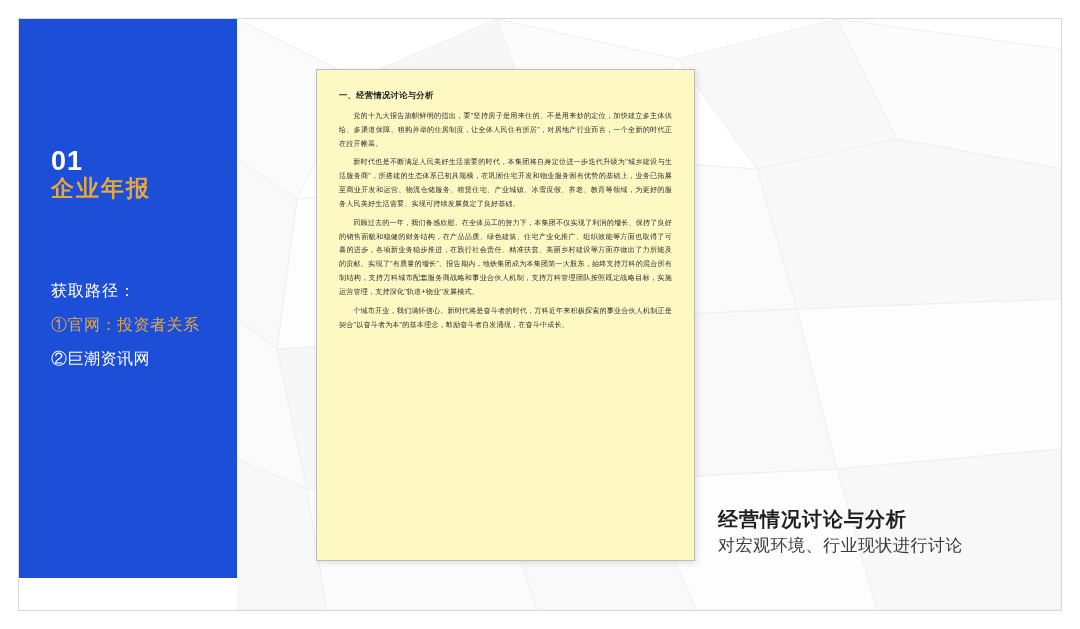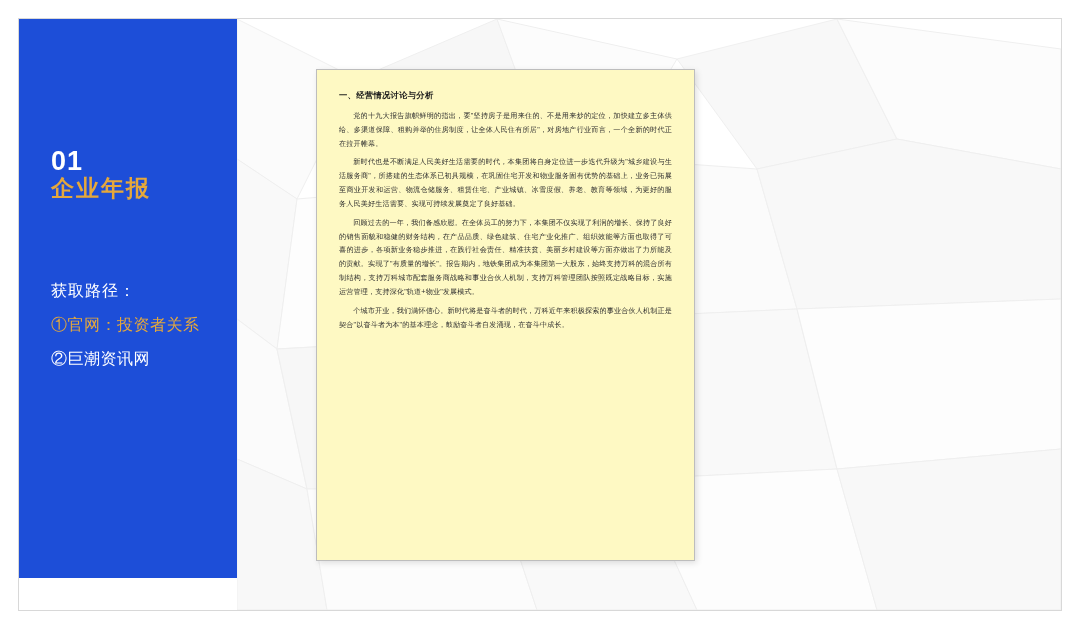--- a/index.html
+++ b/index.html
@@ -195,13 +195,17 @@
   </div>
 
   <div class="doc-page">
     <div class="doc-heading">一、经营情况讨论与分析</div>
     <p class="doc-para">党的十九大报告旗帜鲜明的指出，要"坚持房子是用来住的、不是用来炒的定位，加快建立多主体供给、多渠道保障、租购并举的住房制度，让全体人民住有所居"，对房地产行业而言，一个全新的时代正在拉开帷幕。</p>
     <p class="doc-para">新时代也是不断满足人民美好生活需要的时代，本集团将自身定位进一步迭代升级为"城乡建设与生活服务商"，所搭建的生态体系已初具规模，在巩固住宅开发和物业服务固有优势的基础上，业务已拓展至商业开发和运营、物流仓储服务、租赁住宅、产业城镇、冰雪度假、养老、教育等领域，为更好的服务人民美好生活需要、实现可持续发展奠定了良好基础。</p>
     <p class="doc-para">回顾过去的一年，我们备感欣慰。在全体员工的努力下，本集团不仅实现了利润的增长、保持了良好的销售面貌和稳健的财务结构，在产品品质、绿色建筑、住宅产业化推广、组织效能等方面也取得了可喜的进步，各项新业务稳步推进，在践行社会责任、精准扶贫、美丽乡村建设等方面亦做出了力所能及的贡献。实现了"有质量的增长"。报告期内，地铁集团成为本集团第一大股东，始终支持万科的混合所有制结构，支持万科城市配套服务商战略和事业合伙人机制，支持万科管理团队按照既定战略目标，实施运营管理，支持深化"轨道+物业"发展模式。</p>
     <p class="doc-para">个城市开业，我们满怀信心。新时代将是奋斗者的时代，万科近年来积极探索的事业合伙人机制正是契合"以奋斗者为本"的基本理念，鼓励奋斗者自发涌现，在奋斗中成长。</p>
   </div>
 
+  <div class="caption">
+    <div class="caption-title">经营情况讨论与分析</div>
+    <div class="caption-sub">对宏观环境、行业现状进行讨论</div>
+  </div>
 </div>
 
 </body></html>

